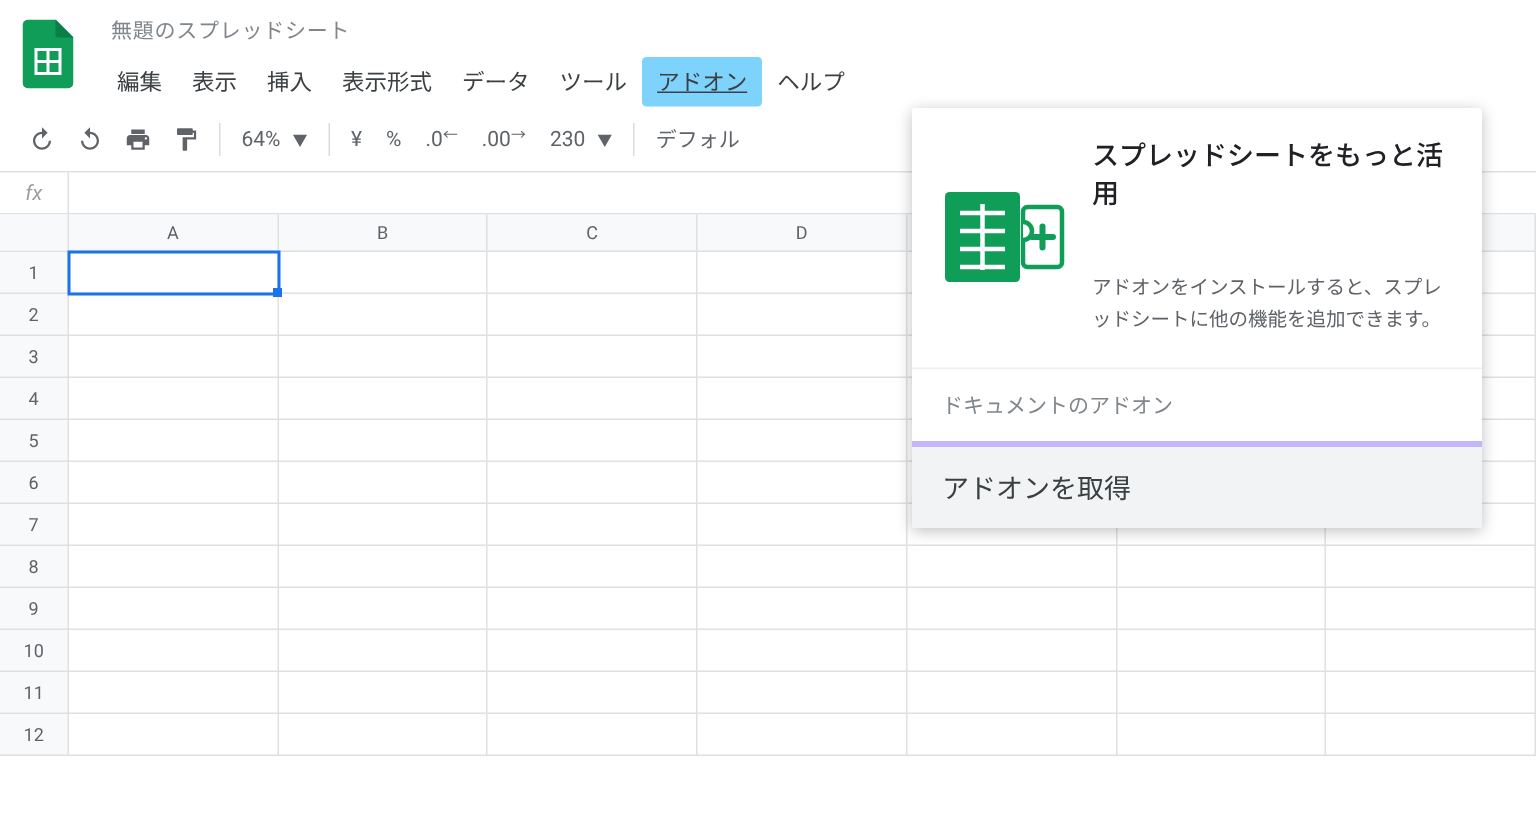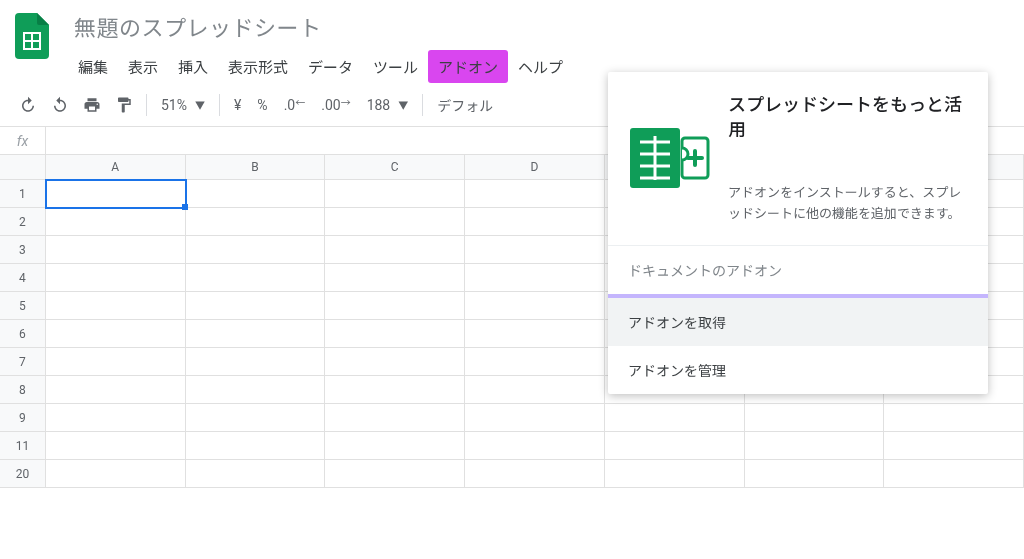--- a/index.html
+++ b/index.html
@@ -22,40 +22,41 @@
       width: 40px;
       height: 48px;
       display: flex;
       align-items: center;
       justify-content: center;
       margin-right: 16px;
       margin-top: 4px;
     }
     .header-right { flex: 1; }
     .doc-title {
-      font-size: 22px;
+      font-size: 14px;
       color: #80868b;
       padding: 2px 6px;
       font-weight: 400;
       letter-spacing: 0.5px;
     }
     .menubar {
       display: flex;
       gap: 0;
       margin-top: 6px;
     }
     .menubar-item {
       padding: 6px 10px;
       font-size: 15px;
       color: #3c4043;
       border-radius: 3px;
       cursor: pointer;
     }
     .menubar-item.active {
-      background: #d946ef;
+      background: #7dd3fc;
+      text-decoration: underline;
     }
     
     .toolbar {
       display: flex;
       align-items: center;
       padding: 6px 12px;
       border-bottom: 1px solid #e0e0e0;
       gap: 0;
       height: 44px;
     }
@@ -220,21 +221,21 @@
     }
     .dd-section-header {
       font-size: 14px;
       color: #80868b;
       padding: 14px 20px;
       border-top: 1px solid #eceff1;
       border-bottom: 4px solid #c4b5fd;
     }
     .dd-item {
       padding: 14px 20px;
-      font-size: 14px;
+      font-size: 18px;
       color: #3c4043;
       cursor: pointer;
     }
     .dd-item.highlight {
       background: #f1f3f4;
     }
     svg { display: block; }
   </style>
 </head>
 <body>
@@ -280,34 +281,34 @@
         <path fill="#5f6368" d="M19 8H5c-1.7 0-3 1.3-3 3v6h4v4h12v-4h4v-6c0-1.7-1.3-3-3-3zm-3 11H8v-5h8v5zm3-7c-.6 0-1-.4-1-1s.4-1 1-1 1 .4 1 1-.4 1-1 1zm-1-9H6v4h12V3z"></path>
       </svg>
   </div>
   <div class="tb-btn">
     <svg width="18" height="18" viewBox="0 0 24 24">
         <path fill="#5f6368" d="M18 4V3c0-.6-.4-1-1-1H5c-.6 0-1 .4-1 1v4c0 .6.4 1 1 1h12c.6 0 1-.4 1-1V6h1v4H9v11c0 .6.4 1 1 1h2c.6 0 1-.4 1-1v-9h8V4h-3z"></path>
       </svg>
   </div>
   <div class="tb-sep"></div>
   <div class="tb-zoom">
-    <span>51%</span>
+    <span>64%</span>
     <span class="caret">▼</span>
   </div>
   <div class="tb-sep"></div>
   <div class="tb-text">¥</div>
   <div class="tb-text">%</div>
   <div class="tb-text">
     <span>.0<span style="position:relative;top:-4px;font-size:10px">←</span></span>
   </div>
   <div class="tb-text">
     <span>.00<span style="position:relative;top:-4px;font-size:10px">→</span></span>
   </div>
   <div class="tb-zoom">
-    <span>188</span>
+    <span>230</span>
     <span class="caret">▼</span>
   </div>
   <div class="tb-sep"></div>
   <div class="tb-text">デフォル</div>
 </div>
 
 <div class="formula-bar">
   <div class="fx-label">fx</div>
   <div class="fx-input"></div>
 </div>
@@ -408,31 +409,41 @@
       <div class="row-header">9</div>
       <div class="cell"></div>
       <div class="cell"></div>
       <div class="cell"></div>
       <div class="cell"></div>
       <div class="cell"></div>
       <div class="cell"></div>
       <div class="cell"></div>
     </div>
   <div class="row">
+      <div class="row-header">10</div>
+      <div class="cell"></div>
+      <div class="cell"></div>
+      <div class="cell"></div>
+      <div class="cell"></div>
+      <div class="cell"></div>
+      <div class="cell"></div>
+      <div class="cell"></div>
+    </div>
+  <div class="row">
       <div class="row-header">11</div>
       <div class="cell"></div>
       <div class="cell"></div>
       <div class="cell"></div>
       <div class="cell"></div>
       <div class="cell"></div>
       <div class="cell"></div>
       <div class="cell"></div>
     </div>
   <div class="row">
-      <div class="row-header">20</div>
+      <div class="row-header">12</div>
       <div class="cell"></div>
       <div class="cell"></div>
       <div class="cell"></div>
       <div class="cell"></div>
       <div class="cell"></div>
       <div class="cell"></div>
       <div class="cell"></div>
     </div>
 </div>
 
@@ -456,14 +467,13 @@
         </g>
       </svg>
     </div>
     <div class="dd-promo-text">
       <div class="dd-promo-title">スプレッドシートをもっと活用</div>
       <div class="dd-promo-desc">アドオンをインストールすると、スプレッドシートに他の機能を追加できます。</div>
     </div>
   </div>
   <div class="dd-section-header">ドキュメントのアドオン</div>
   <div class="dd-item highlight">アドオンを取得</div>
-  <div class="dd-item">アドオンを管理</div>
 </div>
 
 </body></html>

